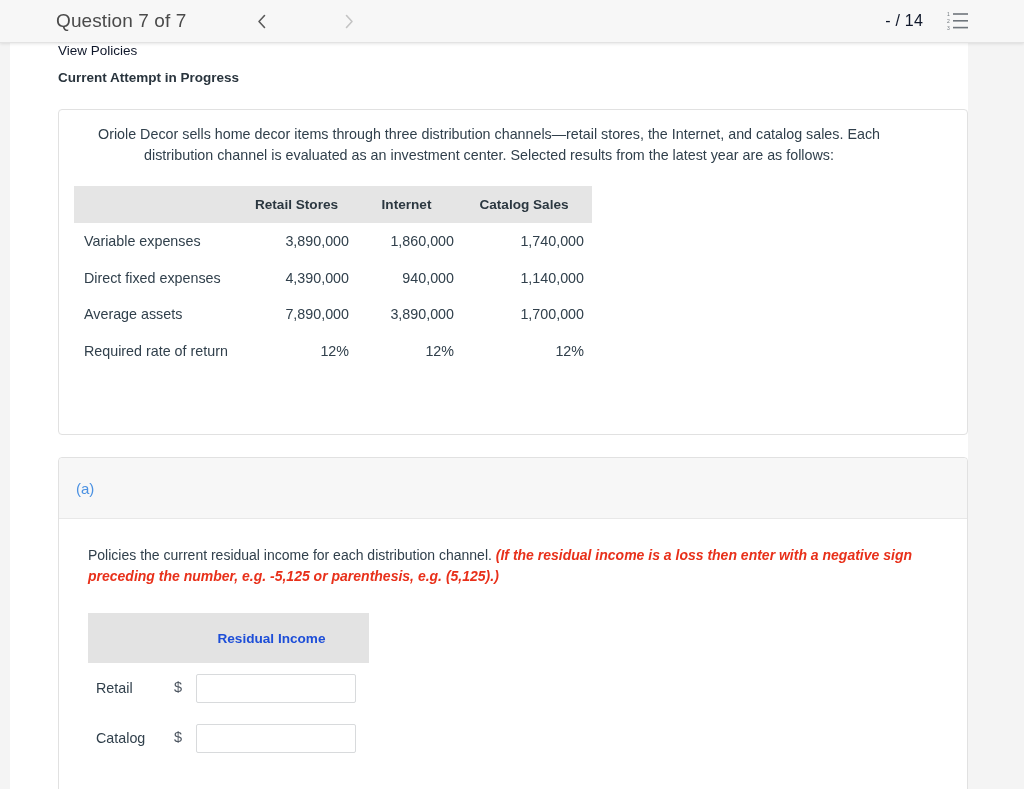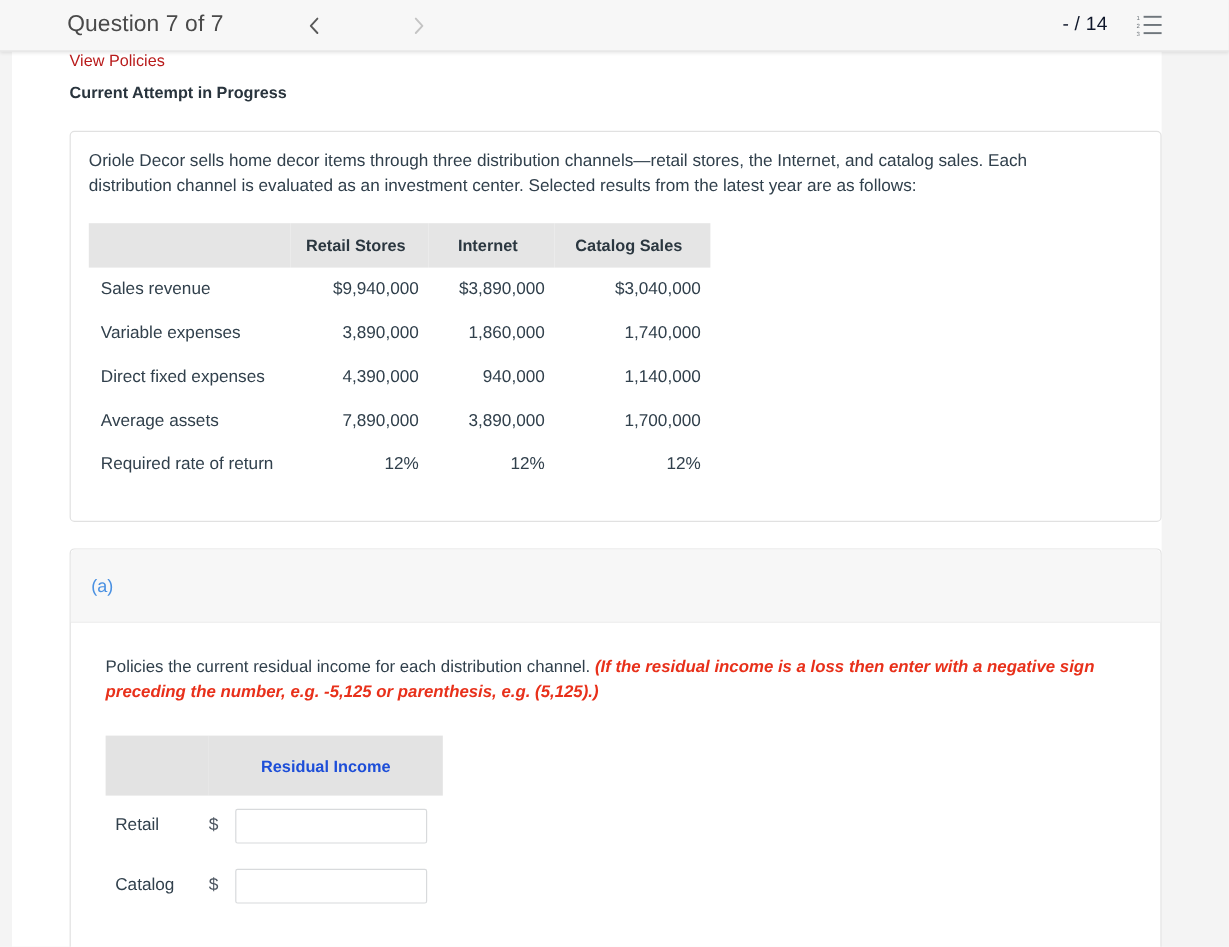--- a/index.html
+++ b/index.html
@@ -98,21 +98,21 @@
     width: 958px;
     min-height: 746px;
     background: #ffffff;
   }
 
   #view-policies-link {
     position: absolute;
     top: 0px;
     left: 48px;
     font-size: 13.5px;
-    color: #b91c1c;
+    color: #0f172a;
     cursor: pointer;
     text-decoration: none;
   }
 
   #attempt-status {
     position: absolute;
     top: 27px;
     left: 48px;
     font-size: 13.5px;
     font-weight: bold;
@@ -132,20 +132,21 @@
   }
 
   #problem-intro {
     position: absolute;
     top: 14px;
     left: 15px;
     width: 830px;
     font-size: 14.3px;
     line-height: 21px;
     color: #31404c;
+    text-align: center;
   }
 
   
   #results-table {
     position: absolute;
     top: 76px;
     left: 15px;
     border-collapse: collapse;
     font-size: 14.3px;
     color: #31404c;
@@ -316,26 +317,20 @@
       <table id="results-table">
         <thead>
           <tr>
             <th class="rowhead-cell"></th>
             <th class="col-retail">Retail Stores</th>
             <th class="col-internet">Internet</th>
             <th class="col-catalog">Catalog Sales</th>
           </tr>
         </thead>
         <tbody>
-          <tr>
-            <td class="rowhead-cell">Sales revenue</td>
-            <td class="numeric">$9,940,000</td>
-            <td class="numeric">$3,890,000</td>
-            <td class="numeric">$3,040,000</td>
-          </tr>
           <tr>
             <td class="rowhead-cell">Variable expenses</td>
             <td class="numeric">3,890,000</td>
             <td class="numeric">1,860,000</td>
             <td class="numeric">1,740,000</td>
           </tr>
           <tr>
             <td class="rowhead-cell">Direct fixed expenses</td>
             <td class="numeric">4,390,000</td>
             <td class="numeric">940,000</td>

